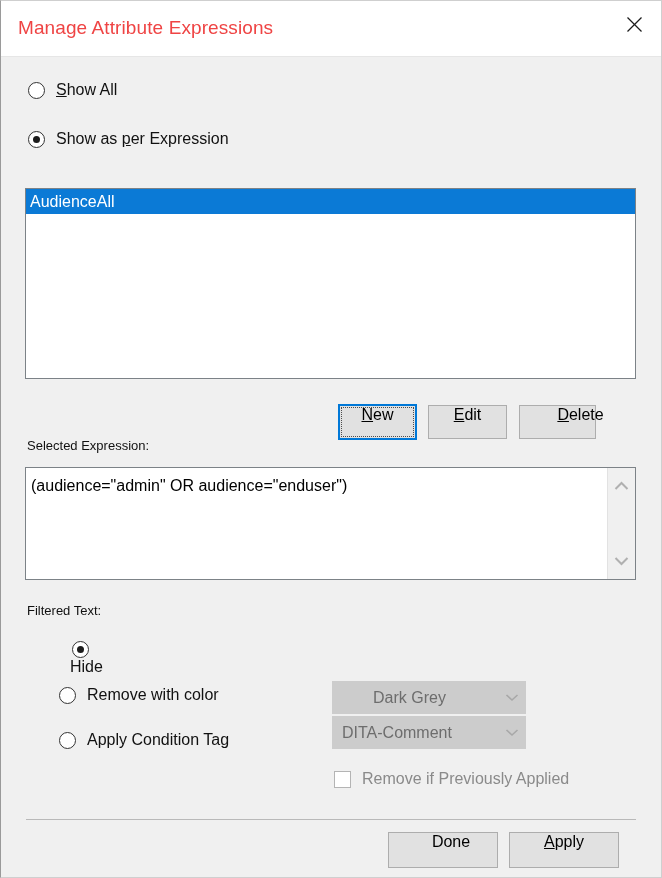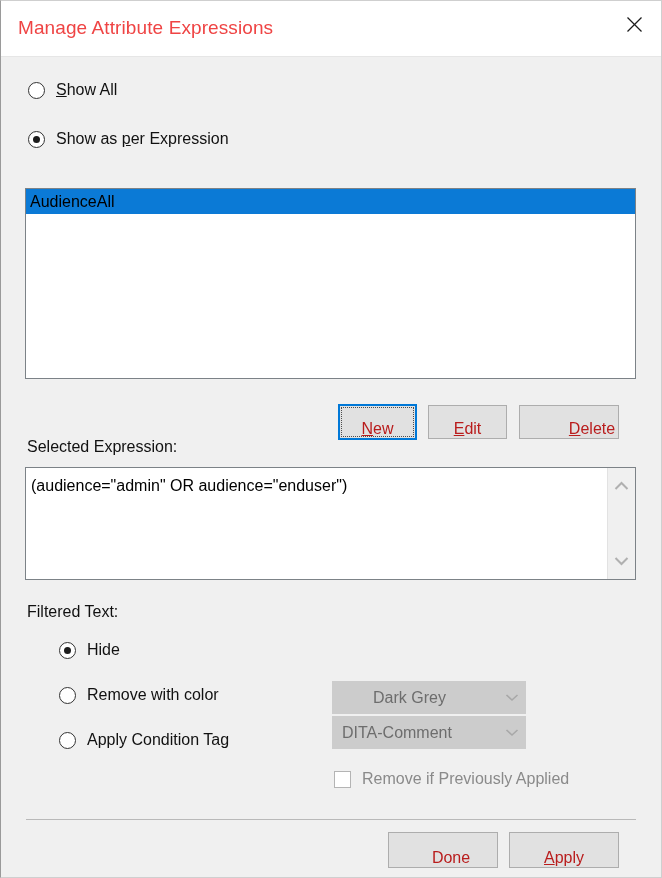--- a/index.html
+++ b/index.html
@@ -107,59 +107,59 @@
   .list-item {
     height: 25px;
     line-height: 25px;
     padding-left: 4px;
     font-size: 16px;
     color: #000000;
     white-space: nowrap;
   }
   .list-item.selected {
     background: #0b7ad6;
-    color: #000000;
+    color: #ffffff;
   }
 
   
   .btn {
     position: absolute;
     box-sizing: border-box;
     background: #e1e1e1;
     border: 1px solid #adadad;
     font-family: "Liberation Sans", sans-serif;
     font-size: 16px;
-    color: #b91c1c;
-    display: flex;
-    align-items: flex-end;
+    color: #000000;
+    display: flex;
+    align-items: flex-start;
     justify-content: center;
     cursor: default;
     white-space: nowrap;
   }
   .btn.focused {
     border: 2px solid #0078d7;
     background: #e1e1e1;
   }
   .btn.focused .focus-ring {
     position: absolute;
     left: 1px; top: 1px; right: 1px; bottom: 1px;
     border: 1px dotted #4d4d4d;
     pointer-events: none;
   }
 
   #btn-new    { left: 337px; top: 403px; width: 79px; height: 36px; }
   #btn-edit   { left: 427px; top: 404px; width: 79px; height: 34px; }
-  #btn-delete { left: 518px; top: 404px; width: 100px; height: 34px; padding-left: 46px; }
+  #btn-delete { left: 518px; top: 404px; width: 77px; height: 34px; padding-left: 46px; }
   #btn-done   { left: 387px; top: 831px; width: 110px; height: 36px; padding-left: 16px; }
   #btn-apply  { left: 508px; top: 831px; width: 110px; height: 36px; }
 
   
   .section-label {
     position: absolute;
-    font-size: 16px;
+    font-size: 13px;
     color: #111111;
     white-space: nowrap;
   }
   #label-selected-expression { left: 26px; top: 437px; }
   #label-filtered-text       { left: 26px; top: 602px; }
 
   
   .textarea-box {
     position: absolute;
     left: 24px;
@@ -248,21 +248,21 @@
     background: #ffffff;
     flex: 0 0 auto;
   }
   .checkbox-label {
     margin-left: 11px;
     font-size: 16px;
     color: #8a8a8a;
   }
 
   
-  #radio-hide      { left: 58px; top: 640px; }
+  #radio-hide      { left: 58px; top: 640px; flex-direction: column; }
   #radio-preview   { left: 58px; top: 685px; }
   #radio-condtag   { left: 58px; top: 730px; }
 
   
   .separator {
     position: absolute;
     left: 25px;
     top: 818px;
     width: 610px;
     height: 1px;

